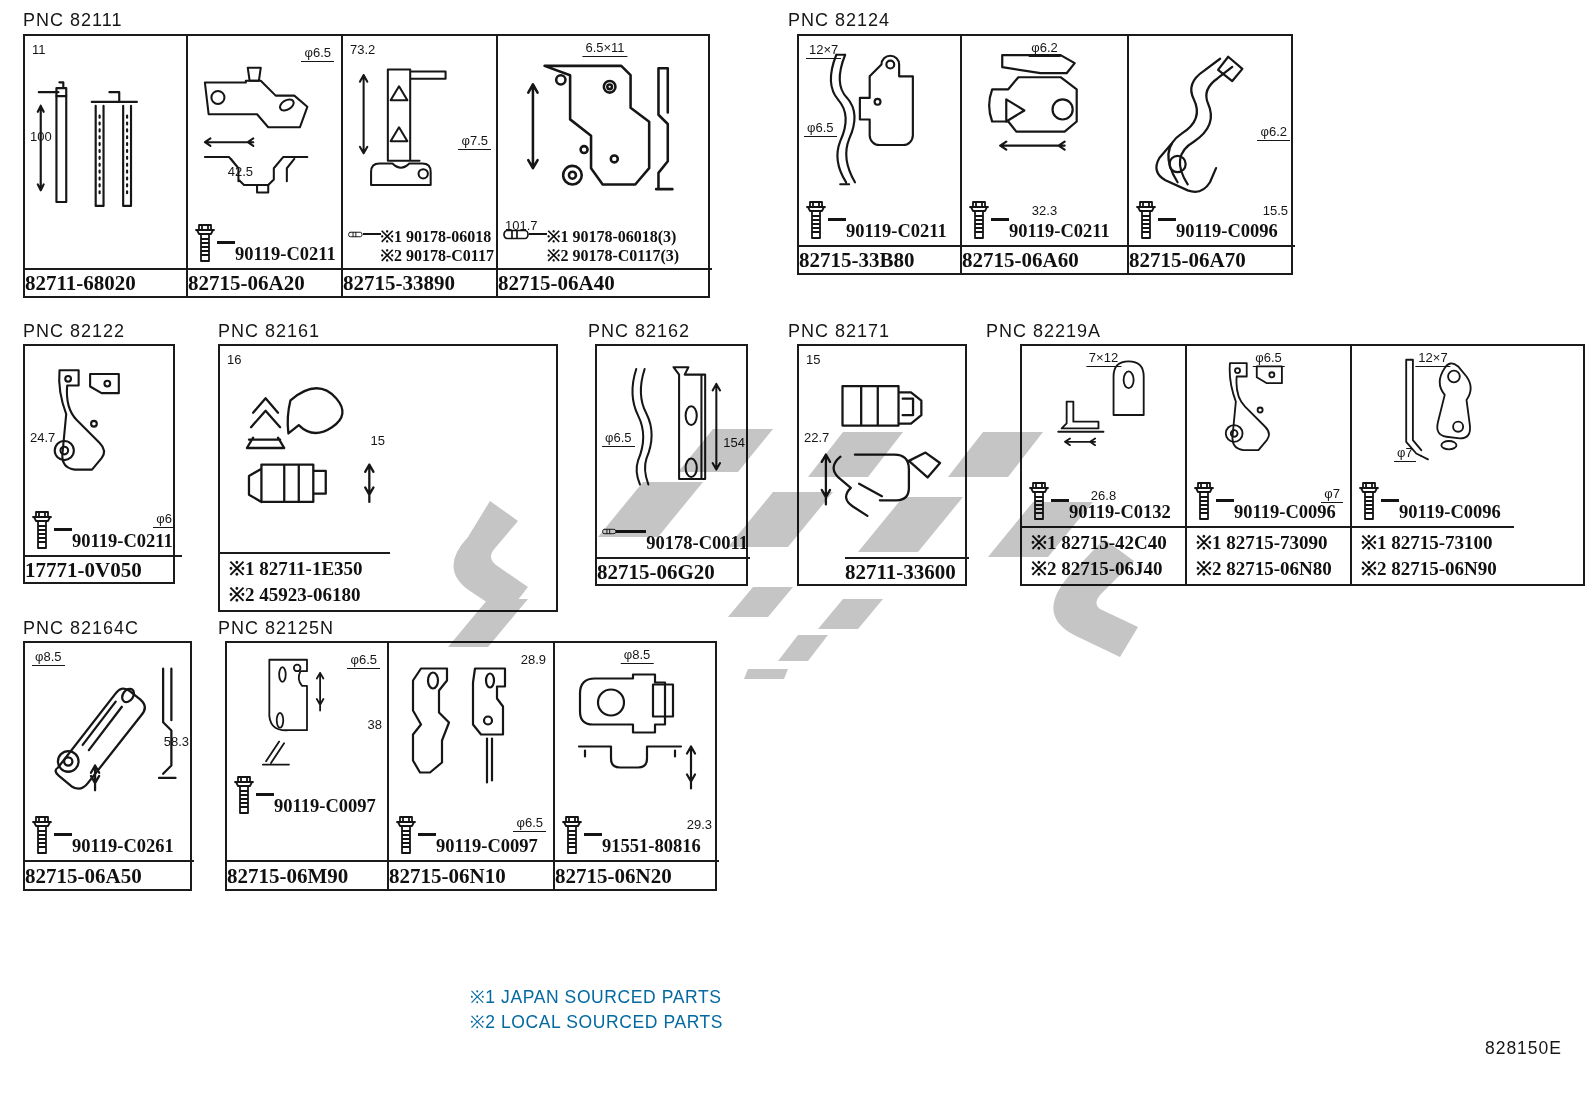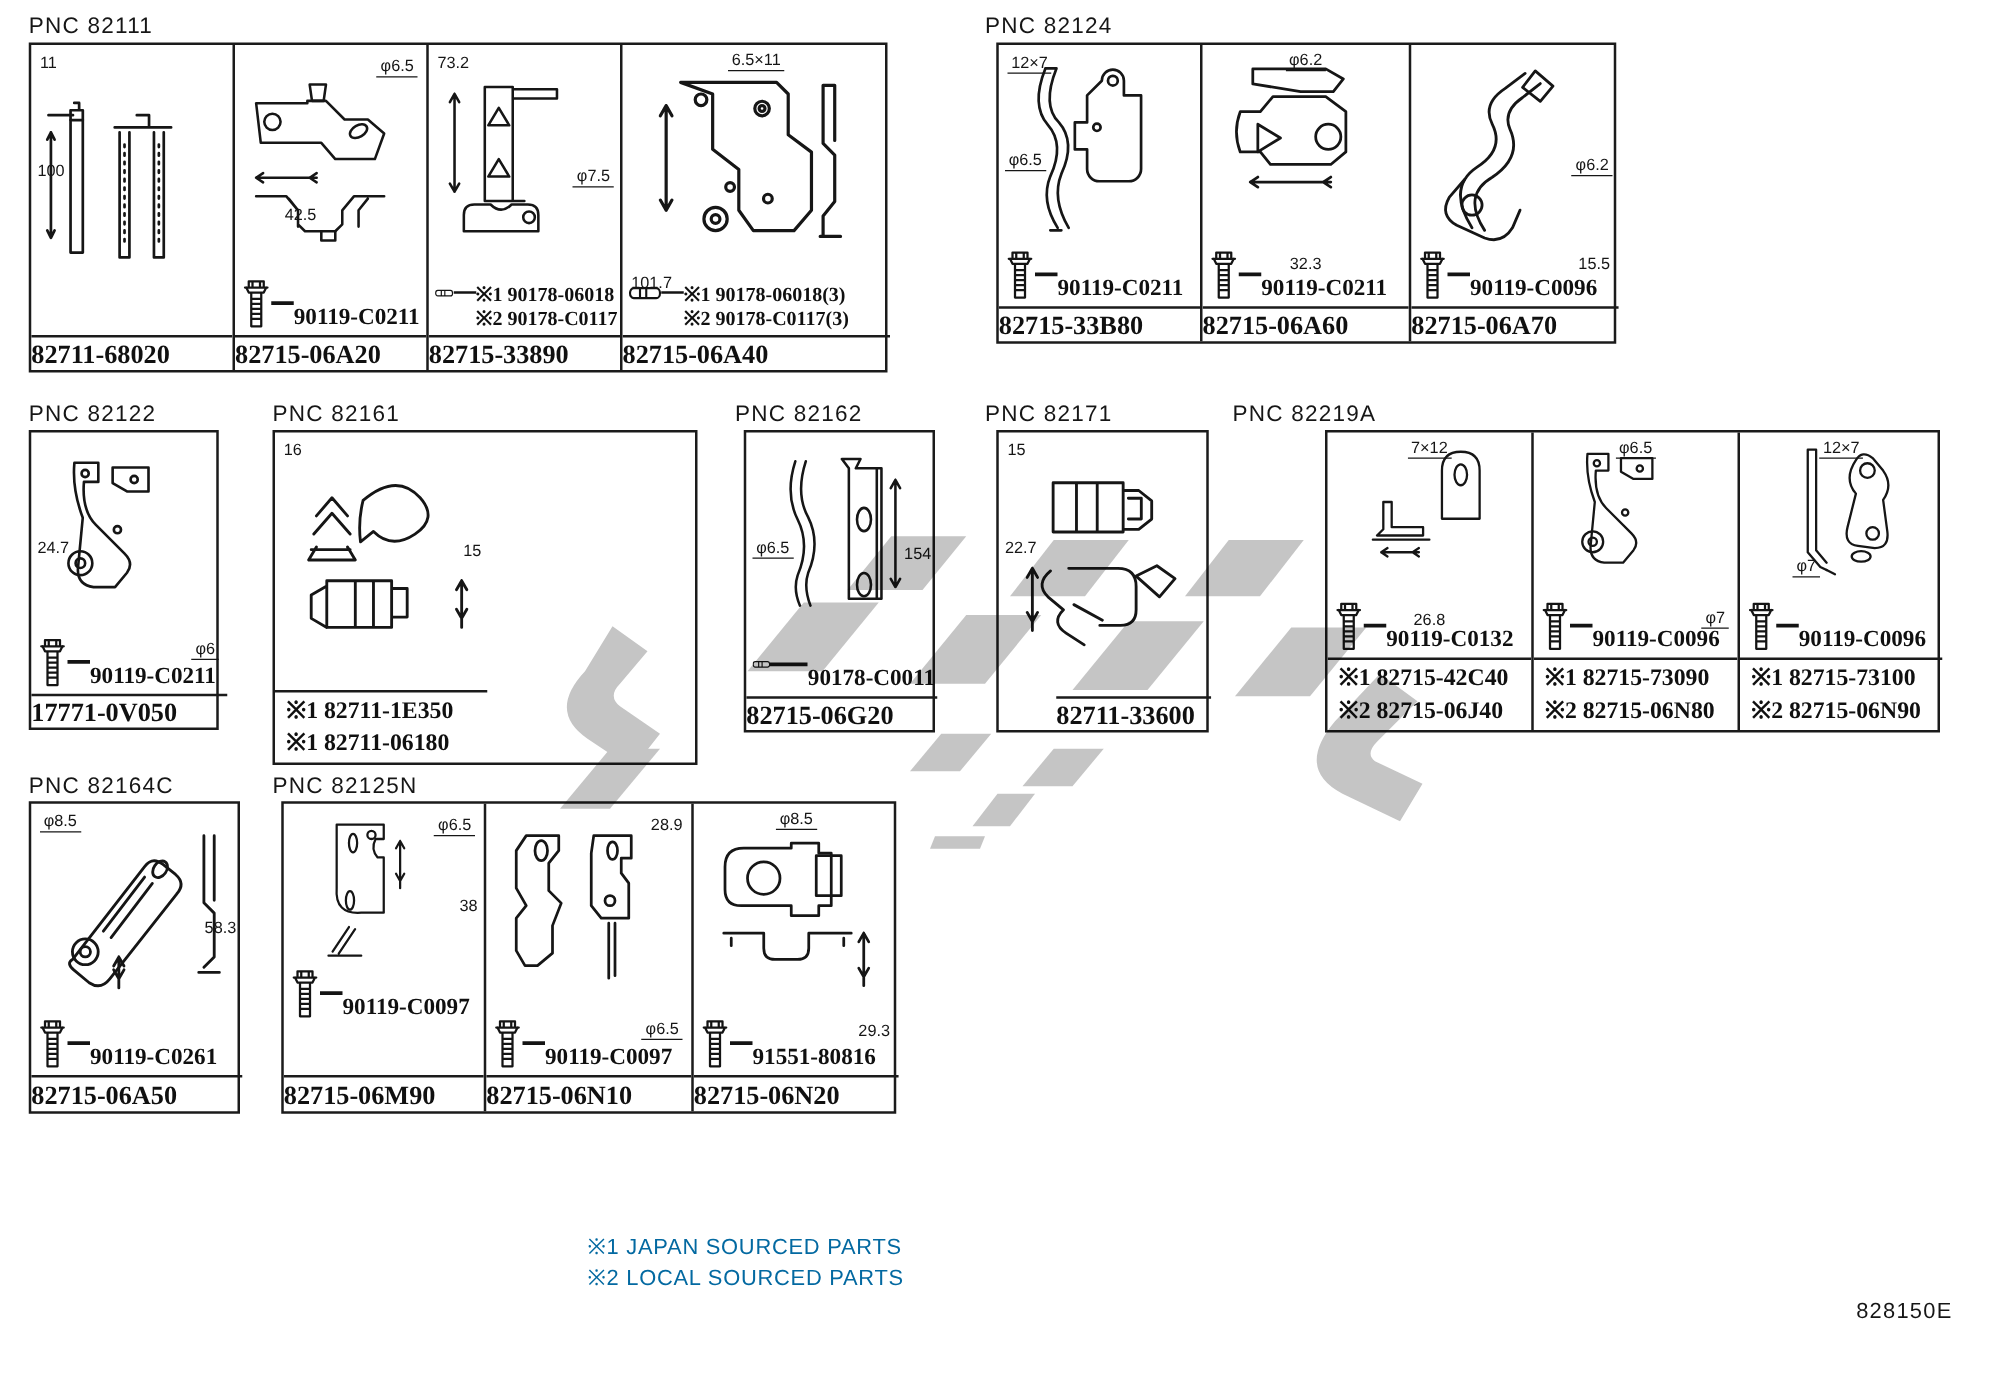--- a/index.html
+++ b/index.html
@@ -260,21 +260,21 @@
               <path d="M30 46 l12 -14 12 14 m-26 14 l14 -16 14 16 m-30 12 h30 m-26 -2 l-6 10 h36 l-6 -10" stroke-width="1.8"></path>
               <path d="M66 34 q26 -22 44 -2 q14 16 -4 28 q-18 12 -32 -2 l-10 8 q-2 -16 2 -32 z"></path>
               <path d="M38 96 h50 v36 h-50 z M38 100 l-12 7 v18 l12 7 M60 96 v36 M74 96 v36 M88 102 h12 v22 h-12"></path>
               <path d="M142 96 v36 m0 -36 l-4 7 m4 -7 l4 7 m-4 22 l-4 -7 m4 7 l4 -7" stroke-width="1.4"></path>
             </svg>
             <span class="dim d-tl">16</span>
             <span class="dim d-mr">15</span>
           </div>
           <div class="part-strip twin" style="height: 58px; flex: 0 0 58px;">
             <div class="part-number">※1 82711-1E350</div>
-            <div class="part-number">※1 82711-06180</div>
+            <div class="part-number">※2 45923-06180</div>
           </div>
         </div>
       </div>
       <div class="pnc-label" style="left: 588px; top: 321px;">PNC 82162</div>
       <div class="parts-table" style="left: 595px; top: 344px; width: 153px; height: 242px;">
         <div class="part-cell" style="width: 153px; flex: 0 0 153px;">
           <div class="sketch-area has-fastener">
             <svg class="sketch" viewBox="0 0 160 160" preserveAspectRatio="xMidYMid meet">
               <path d="M40 14 q-9 28 2 50 q11 22 0 48 q-4 12 2 26 M49 14 q-9 28 2 48 q11 22 0 48 q-4 12 2 28"></path>
               <path d="M86 20 l-6 -8 h16 l-4 8 h22 v112 h-28 z M110 20 v112"></path>
@@ -311,21 +311,21 @@
             </svg>
             <span class="dim d-tl">15</span>
             <span class="dim d-ml">22.7</span>
           </div>
           <div class="part-strip" style="height: 27px; flex: 0 0 27px; margin-left: 46px;">
             <div class="part-number">82711-33600</div>
           </div>
         </div>
       </div>
       <div class="pnc-label" style="left: 986px; top: 321px;">PNC 82219A</div>
-      <div class="parts-table" style="left: 1060px; top: 344px; width: 492px; height: 242px;">
+      <div class="parts-table" style="left: 1020px; top: 344px; width: 565px; height: 242px;">
         <div class="part-cell" style="width: 165px; flex: 0 0 165px;">
           <div class="sketch-area has-fastener">
             <svg class="sketch" viewBox="0 0 160 160" preserveAspectRatio="xMidYMid meet">
               <path d="M30 96 l6 -6 v-26 h8 v24 h30 v8 h-44 M26 100 h54"></path>
               <path d="M92 34 q0 -18 18 -18 t18 18 v46 h-36 z"></path>
               <ellipse cx="110" cy="38" rx="6" ry="10"></ellipse>
               <path d="M34 112 h36 m-36 0 l6 -4 m-6 4 l6 4 m24 -4 l6 -4 m-6 4 l6 4 m-6 -4" stroke-width="1.4"></path>
             </svg>
             <span class="dim d-tc leader">7×12</span>
             <span class="dim d-bc">26.8</span>

